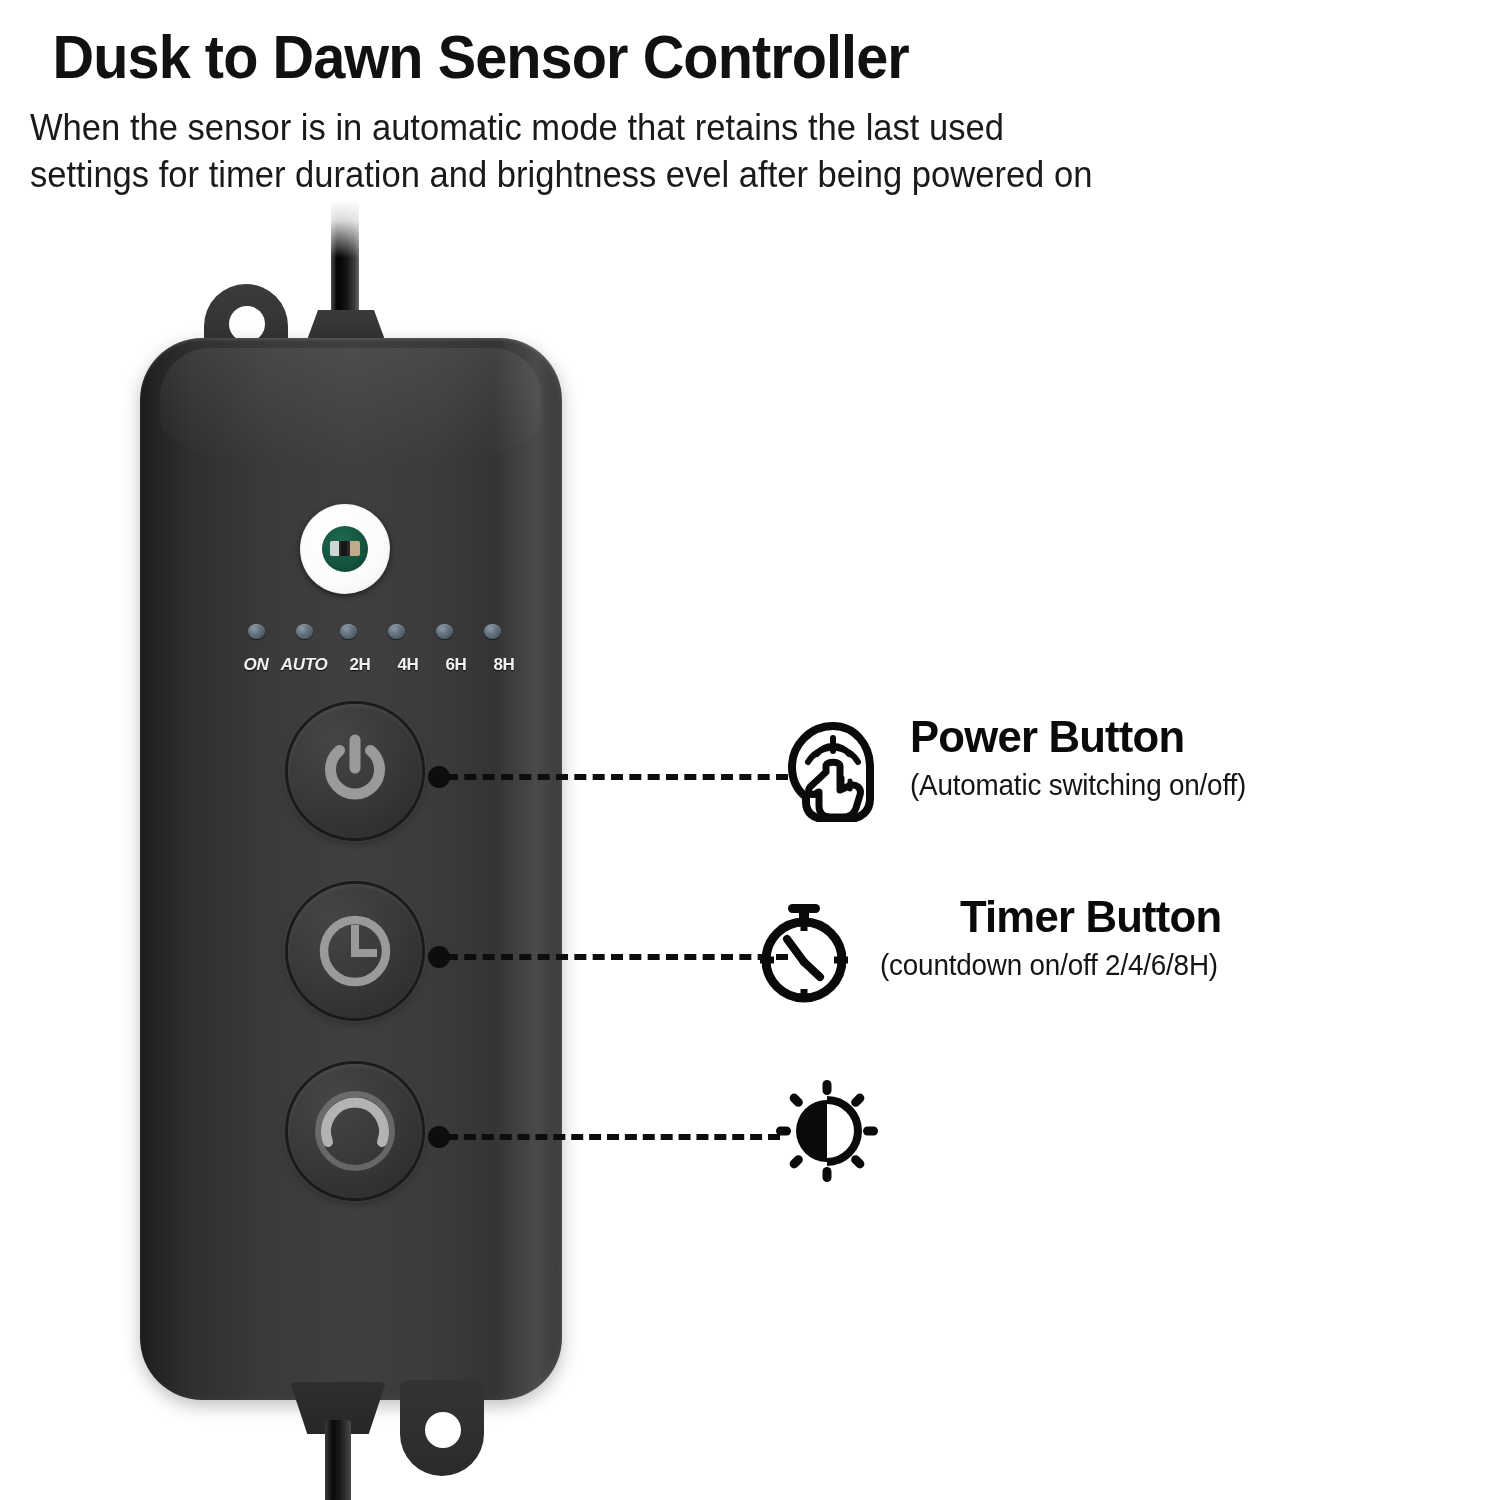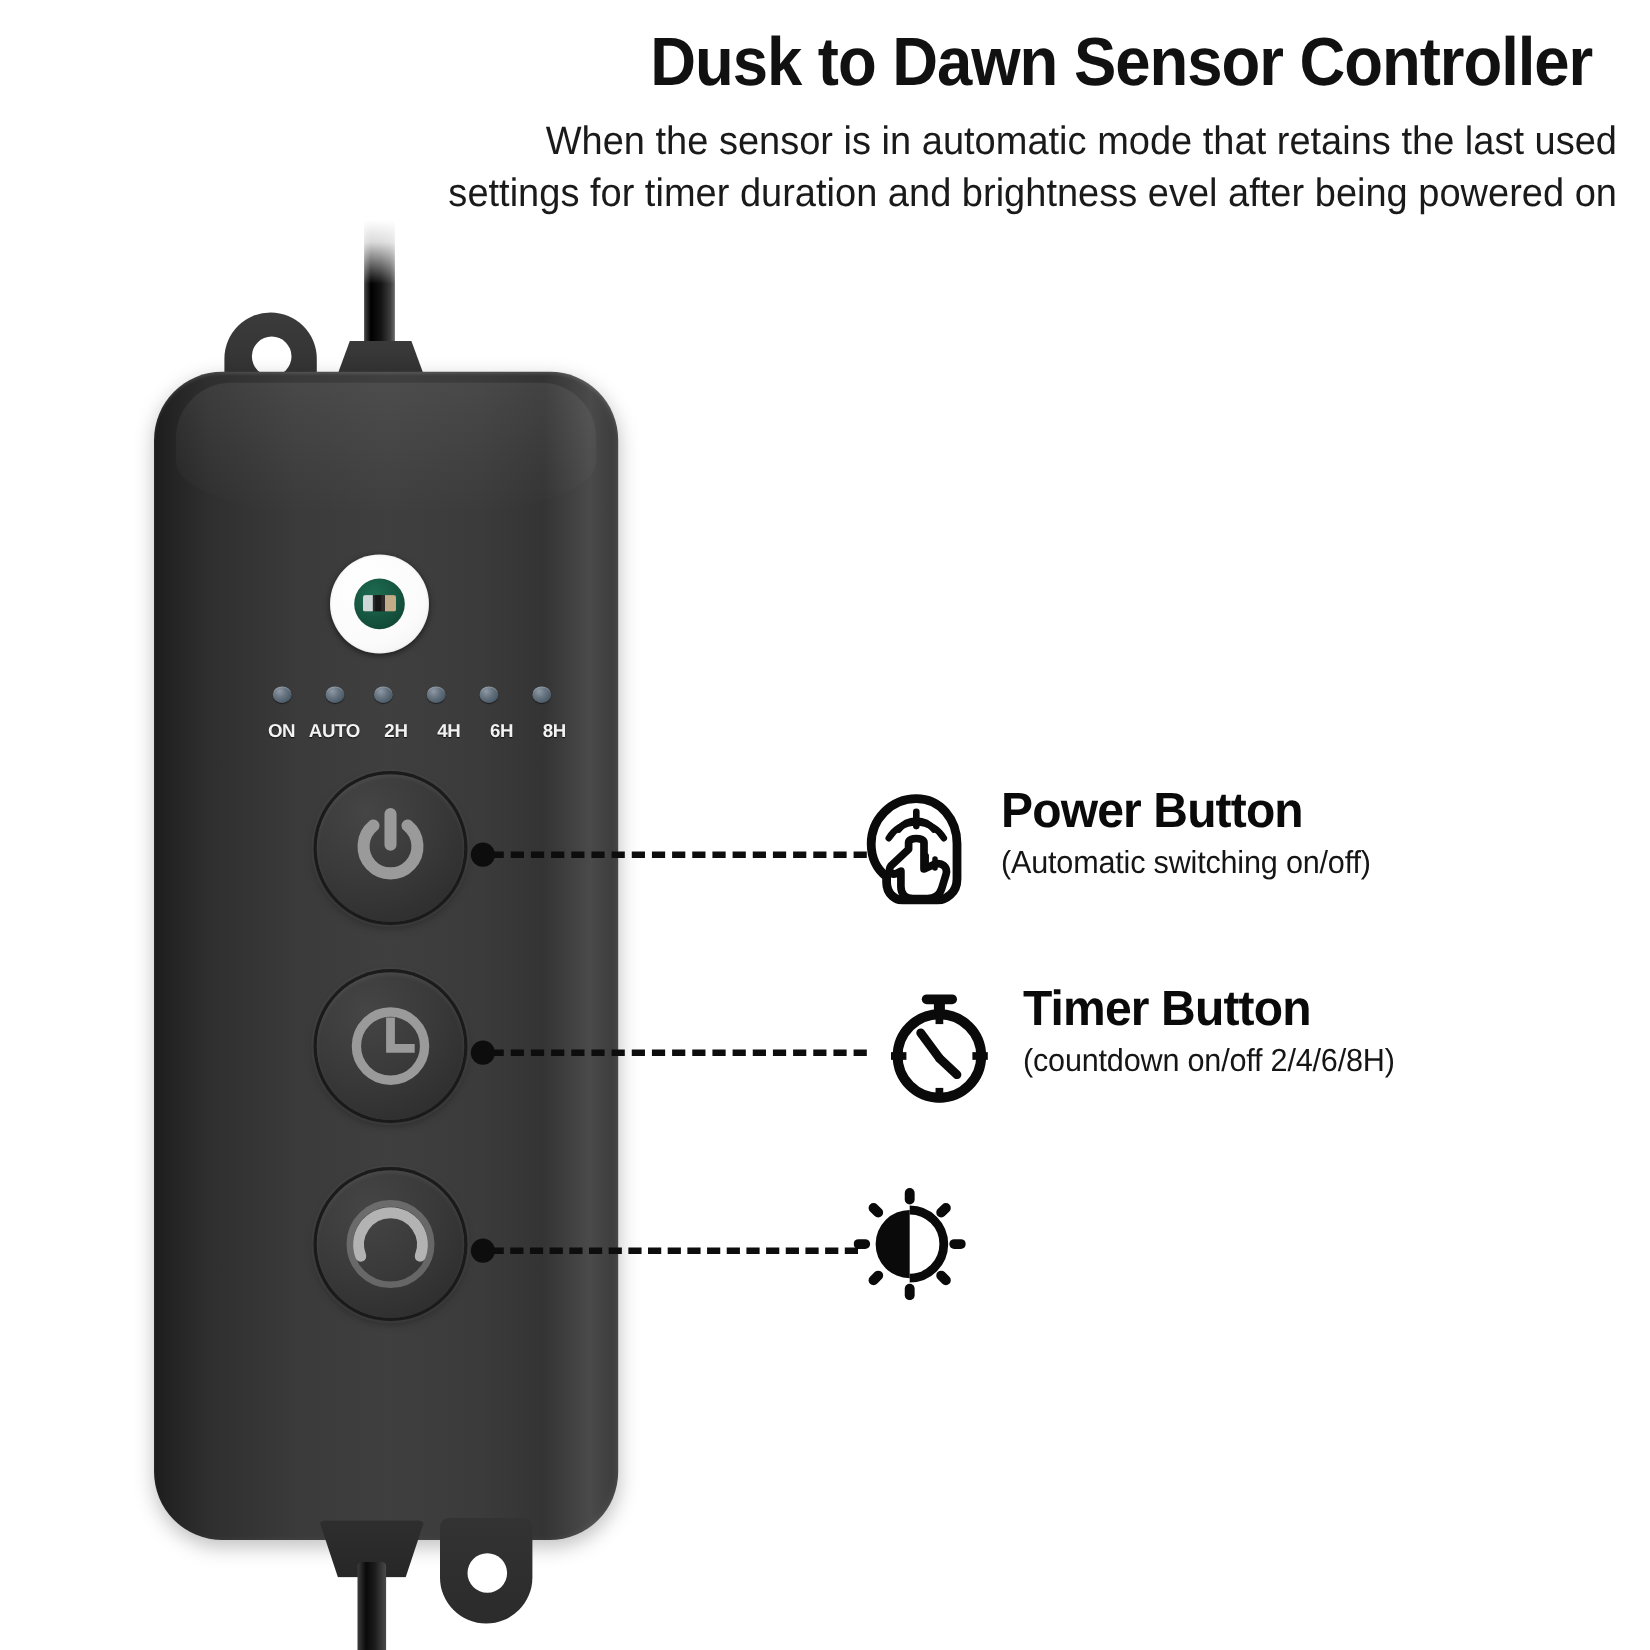--- a/index.html
+++ b/index.html
@@ -1,20 +1,20 @@
 <!DOCTYPE html>
 <html><head>
 <meta charset="utf-8">
 <style>
   * { margin:0; padding:0; box-sizing:border-box; }
   html,body { width:1500px; height:1500px; background:#ffffff; overflow:hidden; }
   body { font-family:"Liberation Sans", sans-serif; position:relative; }
 
   
-  #header { position:absolute; left:0; top:0; width:1500px; text-align:right; }
+  #header { position:absolute; left:0; top:0; width:1500px; text-align:left; }
   #page-title {
     font-family:"Liberation Sans", sans-serif;
     font-size:62px; font-weight:bold; color:#111111;
     letter-spacing:-1px; line-height:1.05;
     margin-top:24px;
     transform:scaleX(0.93); transform-origin:center;
   }
   #subtitle {
     font-family:"Liberation Sans", sans-serif;
     font-size:36px; font-weight:400; color:#1a1a1a;
@@ -132,21 +132,21 @@
   .led-dot {
     width:17px; height:15px; margin:0 auto;
     border-radius:50%;
     background:radial-gradient(circle at 36% 30%, #8d9aa6 0%, #66737f 40%, #4a5a68 75%, #3a4752 100%);
     box-shadow:0 1px 1px rgba(0,0,0,0.55), inset 0 1px 1px rgba(255,255,255,0.22);
   }
   #led-labels {
     position:absolute; left:232px; top:655px; width:240px; height:24px;
   }
   .lbl-group { position:absolute; top:0; display:flex; }
-  #lbl-group-mode { left:0px; }
+  #lbl-group-mode { left:0px;font-style:italic; }
   #lbl-group-timer { left:92px;margin-left:12px; }
   .led-label {
     width:48px; text-align:center;
     font-family:"Liberation Sans", sans-serif;
     font-size:17px; font-weight:bold; color:#f2f2f2;
     letter-spacing:-0.3px;
     text-shadow:0 1px 1px rgba(0,0,0,0.8);
   }
 
   
@@ -179,21 +179,21 @@
   #connector-power { left:428px; top:762px; width:360px; }
   #connector-power .dash { width:342px; }
   #connector-timer { left:428px; top:942px; width:360px; }
   #connector-timer .dash { width:342px; }
   #connector-dim   { left:428px; top:1122px; width:352px; }
   #connector-dim .dash { width:334px; }
 
   
   .callout { position:absolute; display:flex; align-items:flex-start; }
   #callout-power { left:786px; top:714px; }
-  #callout-timer { left:806px; top:894px; }
+  #callout-timer { left:756px; top:894px;text-align:right; }
   #callout-dim   { left:776px; top:1074px; }
   .callout-icon { width:102px; flex:0 0 102px; padding-top:6px; }
   .callout-icon svg { display:block; }
   .callout-text { padding-left:22px; }
   .callout-title {
     font-family:"Liberation Sans", sans-serif;
     font-size:45px; font-weight:bold; color:#0a0a0a;
     line-height:1.02; letter-spacing:-0.8px;
     transform:scaleX(0.97); transform-origin:left center;
     white-space:nowrap;

